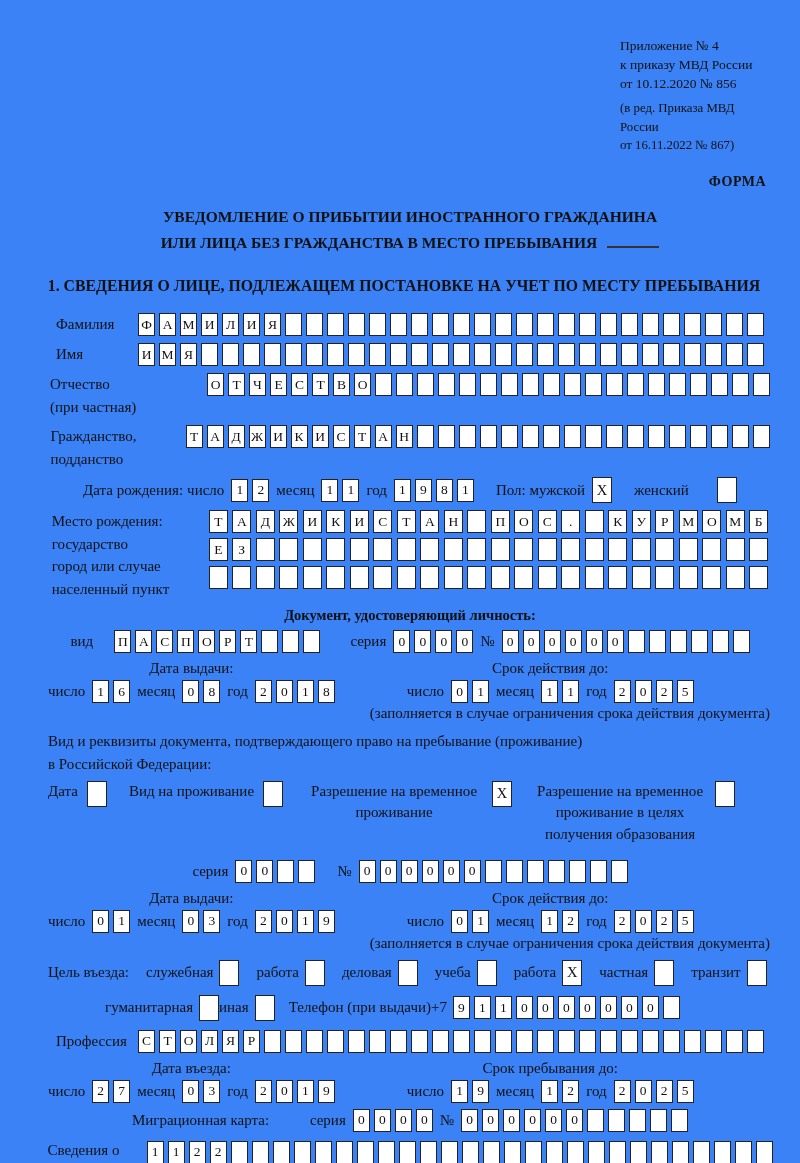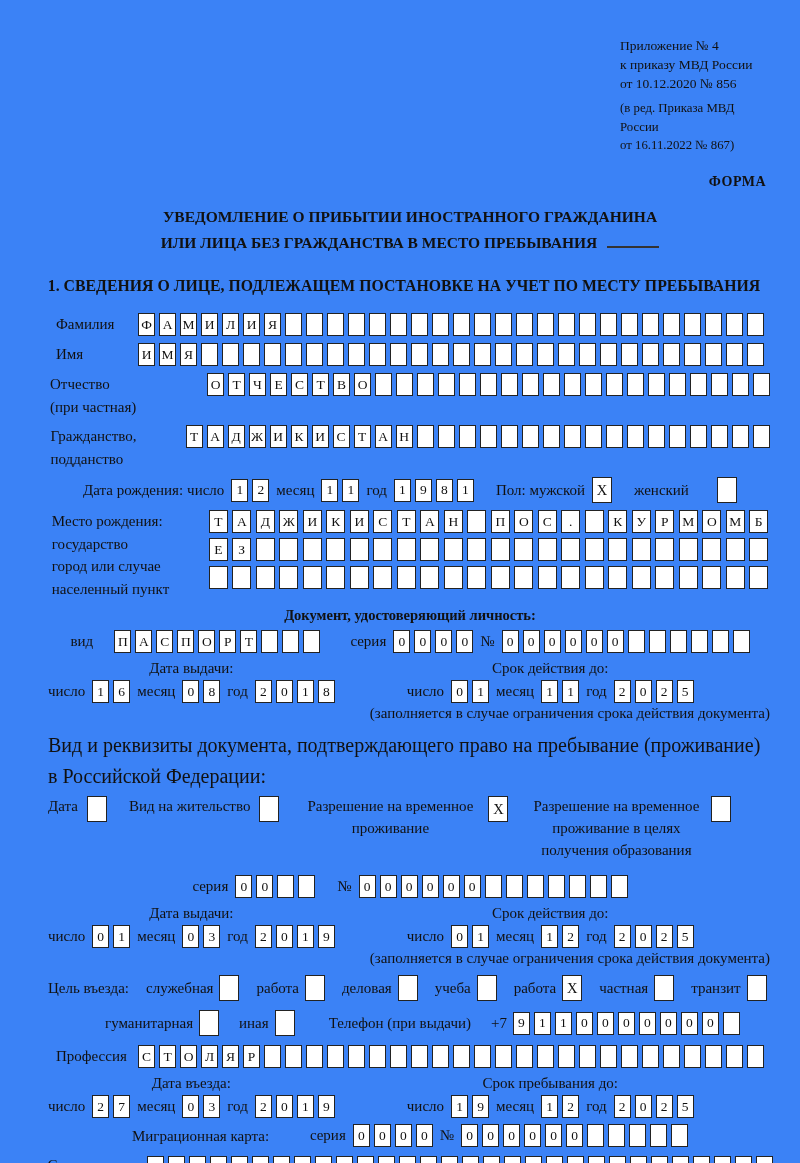--- a/index.html
+++ b/index.html
@@ -32,32 +32,32 @@
   .ig{display:inline-flex;align-items:center;gap:7px;}
   .gap8{width:8px;} .gap14{width:14px;} .gap30{width:30px;}
   
   .date-pair{display:flex;margin-bottom:2px;font-size:15px;}
   .dp{display:inline-block;}
   .dp-left{margin-right:72px;}
   .dp-head{text-align:center;margin-bottom:3px;}
   .dp-row{display:inline-flex;align-items:center;gap:7px;}
   .fill-note{text-align:right;font-size:15px;margin:2px 2px 8px 0;}
   .doc-head{text-align:center;font-weight:bold;font-size:14.5px;margin:2px 0 6px 0;}
-  .intro{font-size:20px;line-height:1.55;margin-bottom:4px;}
+  .intro{font-size:15px;line-height:1.55;margin-bottom:4px;}
   
   .opts{display:flex;align-items:flex-start;margin:4px 0 14px 0;font-size:15px;}
   .opt{display:flex;align-items:flex-start;gap:9px;}
   .opt-label{line-height:1.45;}
   .opt-c{text-align:center;}
   .opts .opt + .opt{margin-left:22px;}
   .ow3{width:178px;} .ow4{width:172px;}
   
   .copt{display:inline-flex;align-items:center;gap:6px;}
   .purpose{display:flex;align-items:center;gap:17px;margin-bottom:9px;flex-wrap:nowrap;font-size:15px;}
-  .purpose2{display:flex;align-items:center;margin:0 0 9px 57px;gap:20px;font-size:15px;}
+  .purpose2{display:flex;align-items:center;margin:0 0 9px 57px;font-size:15px;}
 </style>
 </head>
 <body>
 
 <div class="page">
 
   <div class="apx">
     <div>Приложение № 4</div>
     <div>к приказу МВД России</div>
     <div>от 10.12.2020 № 856</div>
@@ -435,21 +435,21 @@
     <div>Вид и реквизиты документа, подтверждающего право на пребывание (проживание)</div>
     <div>в Российской Федерации:</div>
   </div>
 
   <div class="opts">
     <div class="opt">
       <span class="opt-label">Дата</span>
       <span class="cell cb"></span>
     </div>
     <div class="opt">
-      <span class="opt-label">Вид на жительство</span>
+      <span class="opt-label">Вид на проживание</span>
       <span class="cell cb"></span>
     </div>
     <div class="opt">
       <span class="opt-label opt-c ow3">Разрешение на временное проживание</span>
       <span class="cell cb">X</span>
     </div>
     <div class="opt">
       <span class="opt-label opt-c ow4">Разрешение на временное проживание в целях получения образования</span>
       <span class="cell cb"></span>
     </div>

